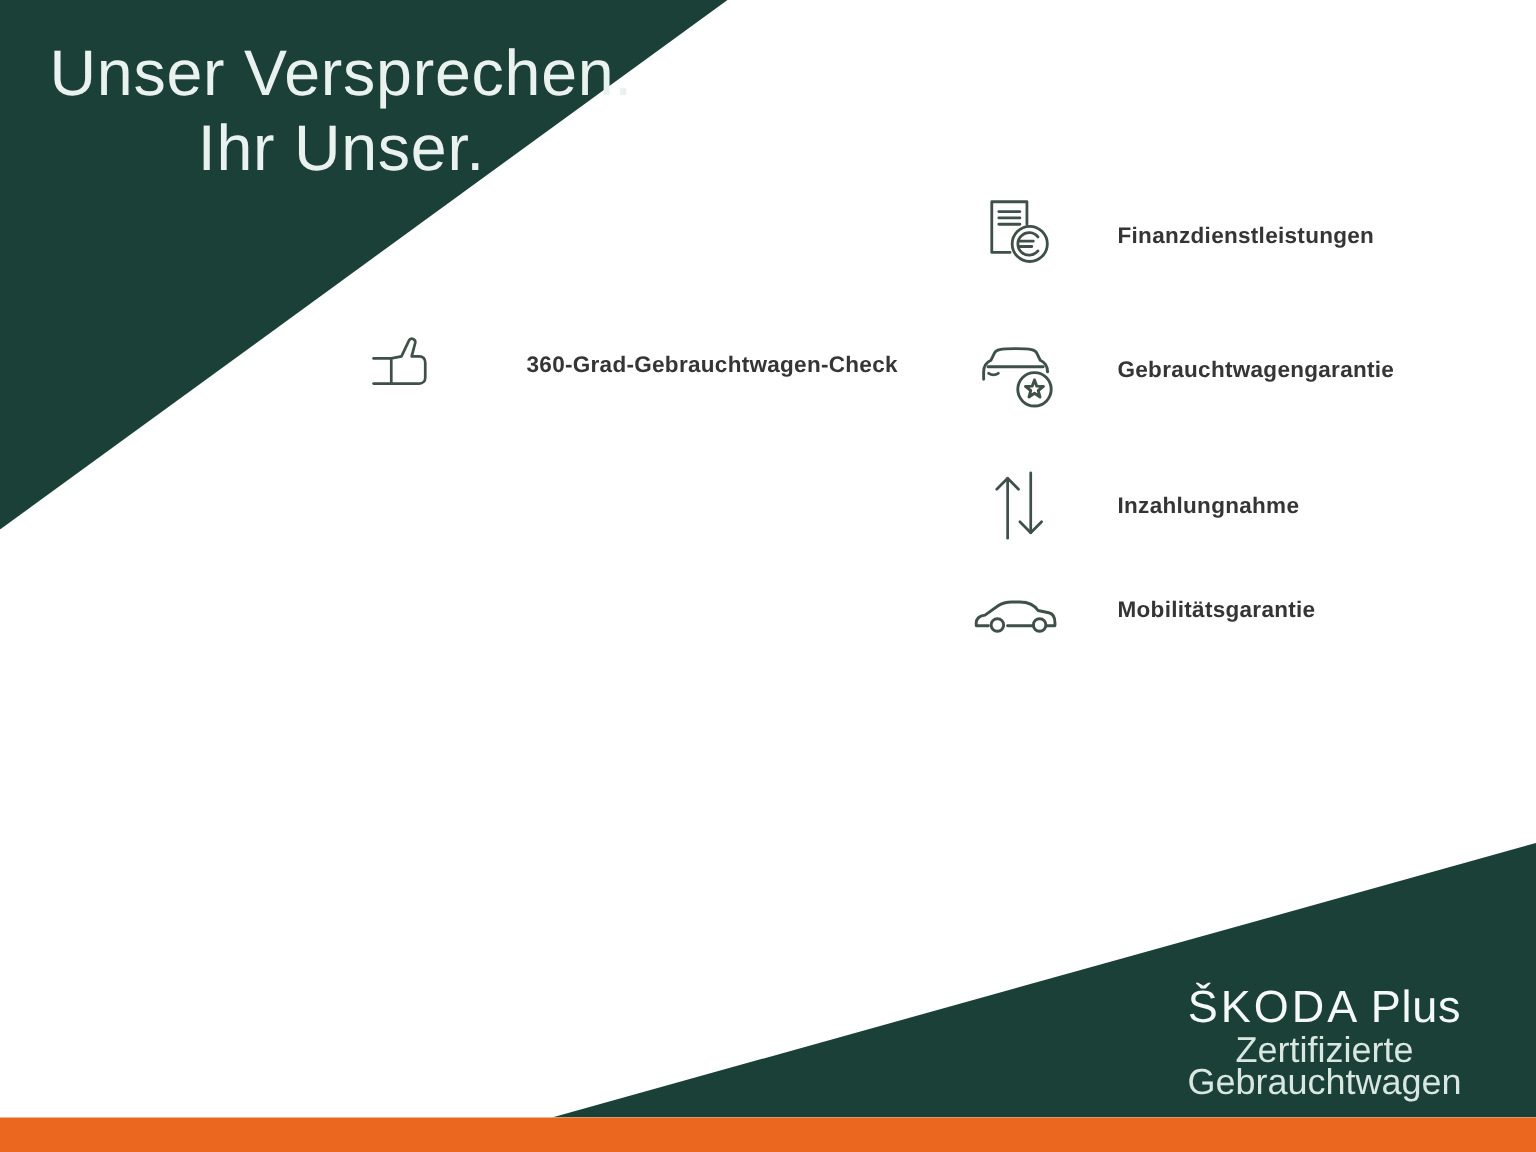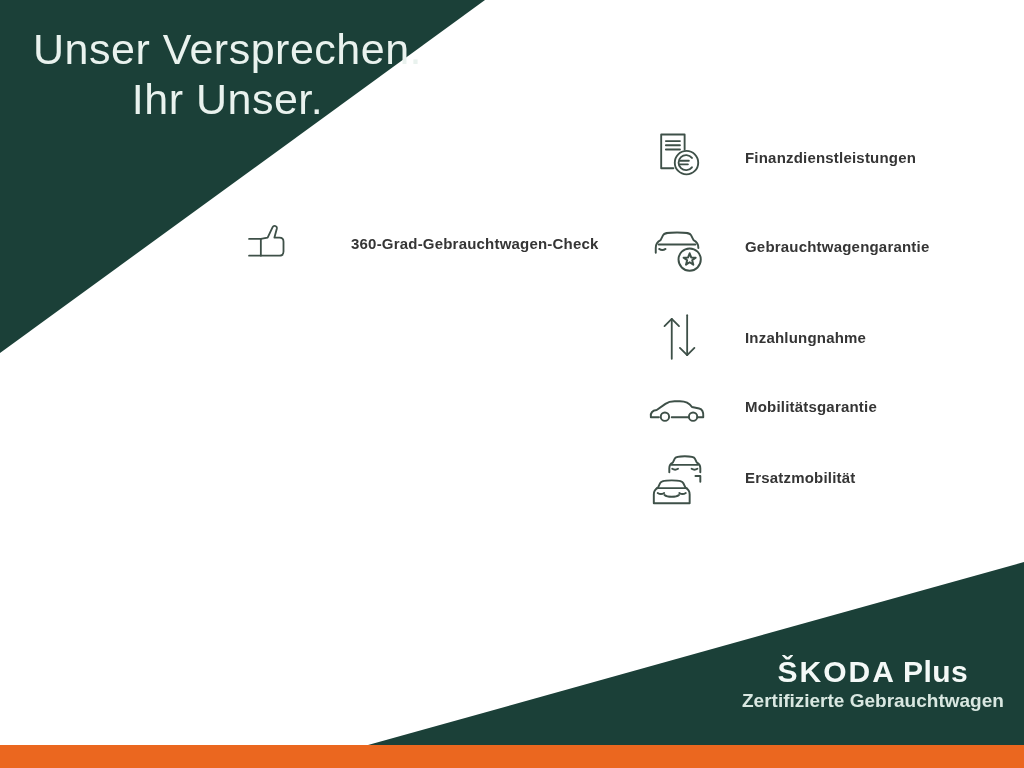--- a/index.html
+++ b/index.html
@@ -37,23 +37,23 @@
   .blabel{
     margin-left:33px;font-size:15px;font-weight:700;color:#353535;letter-spacing:.2px;white-space:nowrap;
   }
   .l1{top:208px}.l2{top:291px}.l3{top:378px}.l4{top:470px}.l5{top:543px}
   .r1{top:122px}.r2{top:211px}.r3{top:302px}.r4{top:371px}.r5{top:442px}
   
   .logo{
     position:absolute;left:742px;top:656px;color:#F4F9F7;
   }
   .brandline{font-size:30px;line-height:32px;}
-  .brand{font-weight:700;letter-spacing:2px;}
-  .brand-suffix{font-weight:700;letter-spacing:.5px;margin-left:7px;}
-  .tagline{font-size:19px;line-height:21px;margin-top:2px;color:#D9E7E1;font-weight:700;}
+  .brand{font-weight:400;letter-spacing:2px;}
+  .brand-suffix{font-weight:400;letter-spacing:.5px;margin-left:7px;}
+  .tagline{font-size:24px;line-height:21px;margin-top:2px;color:#D9E7E1;font-weight:400;}
   
   .ic{stroke:#3E5048;fill:none;stroke-width:2;stroke-linecap:round;stroke-linejoin:round;}
   .icfill{fill:#ffffff;stroke:#3E5048;stroke-width:2;stroke-linecap:round;stroke-linejoin:round;}
 </style>
 </head>
 <body>
 
 <div id="canvas">
 
   <div class="tri-top-left"></div>
@@ -123,35 +123,20 @@
       <svg width="66" height="36" viewBox="0 0 68 36">
         <path class="ic" d="M5 29 c-.5-4 1.5-6.2 6-6.8 l9-6.4 c2.6-1.8 5.2-2.6 9.4-2.6 h5.6 c5.6 0 9.8 2 12.4 5.8 l7.4 1.6 c3 .7 4.6 2.8 4.2 8.4"></path>
         <path class="ic" d="M5 29.5 h8.3 M26.5 29.5 h17.8 M53 29.5 h6"></path>
         <circle class="ic" cx="19.5" cy="29" r="4.3"></circle>
         <circle class="ic" cx="48.5" cy="29" r="4.3"></circle>
       </svg>
     </span>
     <span class="blabel">Mobilitätsgarantie</span>
   </div>
 
-  <div class="row right r5">
-    <span class="iconbox">
-      <svg width="62" height="68" viewBox="0 0 64 70">
-        <path class="ic" d="M22 30 v-4 c0-2.6 1.3-4.8 3.6-5.8 l2-4.2 c.8-1.7 2.7-2.4 10.4-2.4 s9.6.7 10.4 2.4 l2 4.2 c2.3 1 3.6 3.2 3.6 5.8 v4"></path>
-        <path class="ic" d="M24.5 22.5 h27"></path>
-        <path class="ic" d="M25 26.5 c2 1.3 4 1.3 6 0 M45 26.5 c2 1.3 4 1.3 6 0"></path>
-        <path class="ic" d="M49 34 h5 v6"></path>
-        <path class="icfill" d="M6 62 v-9 c0-3 1.5-5.5 4.2-6.8 l2.3-4.8 c1-2 3-2.9 12-2.9 s11 .9 12 2.9 l2.3 4.8 c2.7 1.3 4.2 3.8 4.2 6.8 v9 Z"></path>
-        <path class="ic" d="M9 46.5 h31"></path>
-        <path class="ic" d="M10 51.5 c2.2 1.5 4.5 1.5 6.7 0 M32.3 51.5 c2.2 1.5 4.5 1.5 6.7 0"></path>
-        <path class="ic" d="M17 53.5 c3 2.5 12 2.5 15 0"></path>
-      </svg>
-    </span>
-    <span class="blabel">Ersatzmobilität</span>
-  </div>
 
   <div class="logo">
     <div class="brandline">
       <span class="brand">ŠKODA</span><span class="brand-suffix">Plus</span>
     </div>
     <div class="tagline">Zertifizierte Gebrauchtwagen</div>
   </div>
 
 </div>
 

